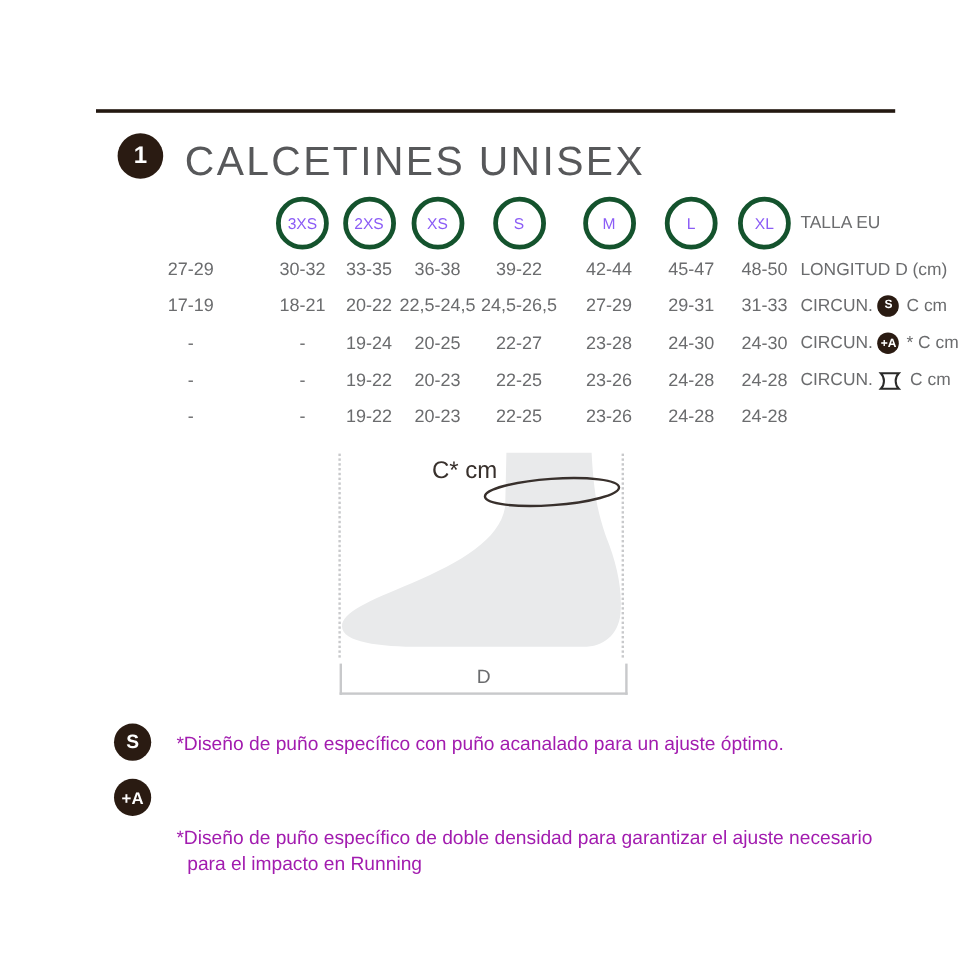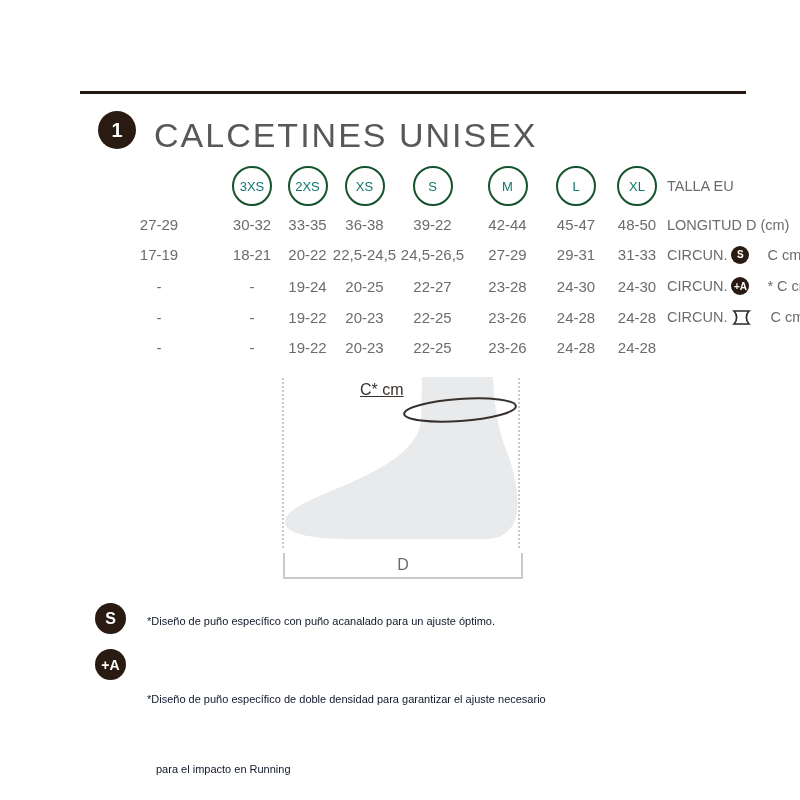--- a/index.html
+++ b/index.html
@@ -13,47 +13,47 @@
     font-size:20px;font-weight:bold;}
   .page-title{position:absolute;left:154px;top:116px;font-size:34px;color:#57585a;
     letter-spacing:2px;font-weight:400;}
 
   .size-table{position:absolute;left:95px;top:162px;width:640px;
     display:grid;
     grid-template-columns:128px 58px 53px 61px 75px 75px 62px 60px 68px;
     grid-template-rows:48px 29px 31px 32px 30px 30px;}
   .cell{display:flex;align-items:center;justify-content:center;color:#6b6c6e;font-size:15px;white-space:nowrap;}
   .cell.lbl{justify-content:flex-start;color:#6b6c6e;font-size:14.5px;}
-  .size-circle{width:36px;height:36px;border-radius:50%;border:2px solid #14532d;
-    display:flex;align-items:center;justify-content:center;color:#0f766e;font-size:13px;}
+  .size-circle{width:36px;height:36px;border-radius:50%;border:4px solid #14532d;
+    display:flex;align-items:center;justify-content:center;color:#8b5cf6;font-size:13px;}
   .mini-badge{display:inline-flex;width:18px;height:18px;border-radius:50%;background:#2a1b12;
     color:#ffffff;font-size:10px;font-weight:bold;align-items:center;justify-content:center;
     margin:0 4px;flex:none;}
-  .lbl-suffix{margin-left:14px;}
+  .lbl-suffix{margin-left:2px;}
   .cuff-icon-wrap{margin:0 5px;display:inline-flex;align-items:center;}
 
   .dotted-line{position:absolute;top:378px;height:170px;width:0;border-left:2px dotted #c8c9cb;}
   .dotted-left{left:282px;}
   .dotted-right{left:518px;}
   .foot-svg{position:absolute;left:281px;top:377px;}
-  .circ-label{position:absolute;left:360px;top:381px;font-size:16px;color:#38302c;text-decoration:underline;}
+  .circ-label{position:absolute;left:360px;top:381px;font-size:20px;color:#38302c;}
 
   .length-bracket{position:absolute;left:283px;top:553px;width:236px;height:24px;
     border-left:2px solid #c8c9cb;border-right:2px solid #c8c9cb;border-bottom:2px solid #c8c9cb;
     display:flex;align-items:center;justify-content:center;}
   .length-label{color:#6b6c6e;font-size:16px;}
 
   .footnote-badge{position:absolute;width:31px;height:31px;border-radius:50%;background:#2a1b12;
     color:#ffffff;display:flex;align-items:center;justify-content:center;font-weight:bold;}
   .fn-badge-s{left:95px;top:603px;font-size:16px;}
   .fn-badge-a{left:95px;top:649px;font-size:14px;}
-  .footnote-text{position:absolute;left:147px;color:#0f172a;font-size:11px;line-height:22px;}
+  .footnote-text{position:absolute;left:147px;color:#a21caf;font-size:16px;line-height:22px;}
   .fn-text-1{top:610px;width:540px;}
   .fn-text-2{top:688px;width:580px;}
-  .fn-line2{padding-left:9px;margin-top:48px;}
+  .fn-line2{padding-left:9px;}
 </style>
 </head>
 <body>
 
 <div class="page">
 
   <div class="top-rule"></div>
 
   <div class="section-badge">
     <span>1</span>

